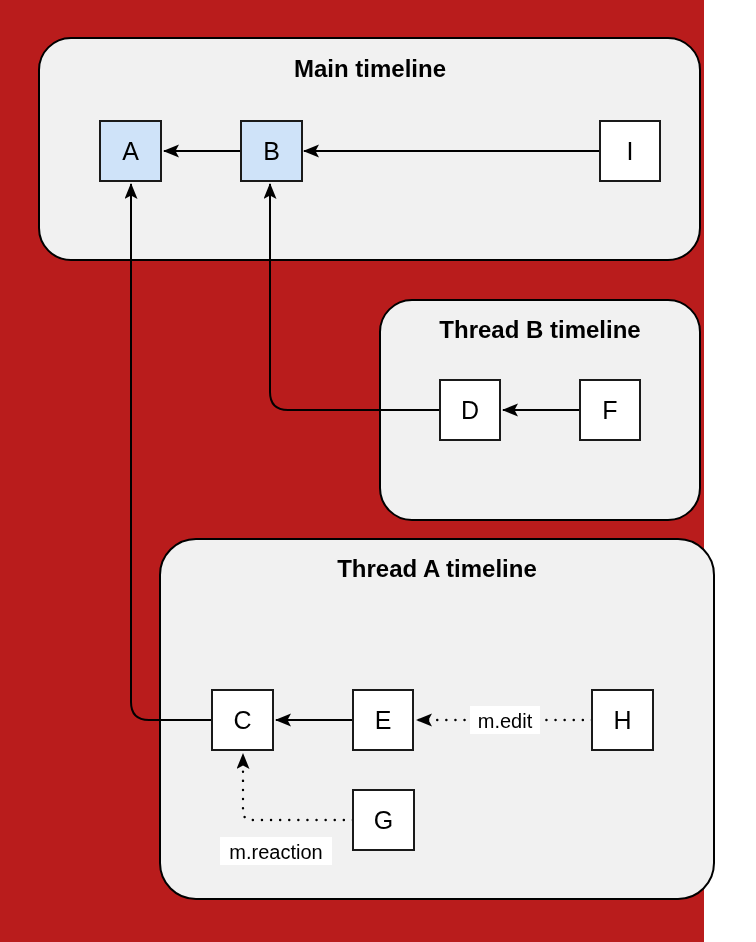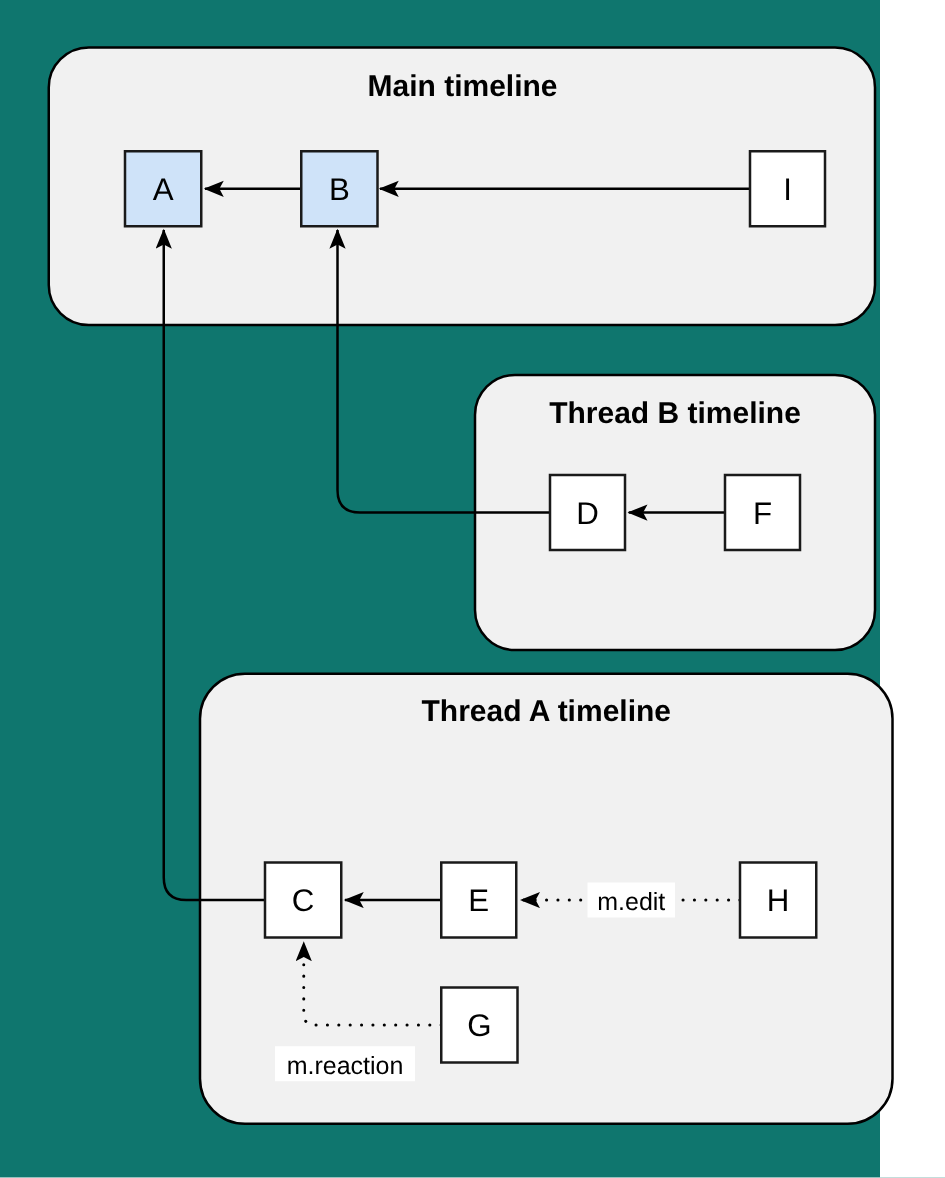--- a/index.html
+++ b/index.html
@@ -8,21 +8,21 @@
     background: #ffffff;
     width: 756px;
     height: 942px;
     overflow: hidden;
     font-family: "Liberation Sans", sans-serif;
   }
   .canvas {
     position: relative;
     width: 704px;
     height: 942px;
-    background: #0f766e;
+    background: #b91c1c;
   }
   svg { display: block; }
   .container-title {
     font-family: "Liberation Sans", sans-serif;
     font-size: 24px;
     font-weight: bold;
     fill: #000000;
     text-anchor: middle;
   }
   .node-label {

